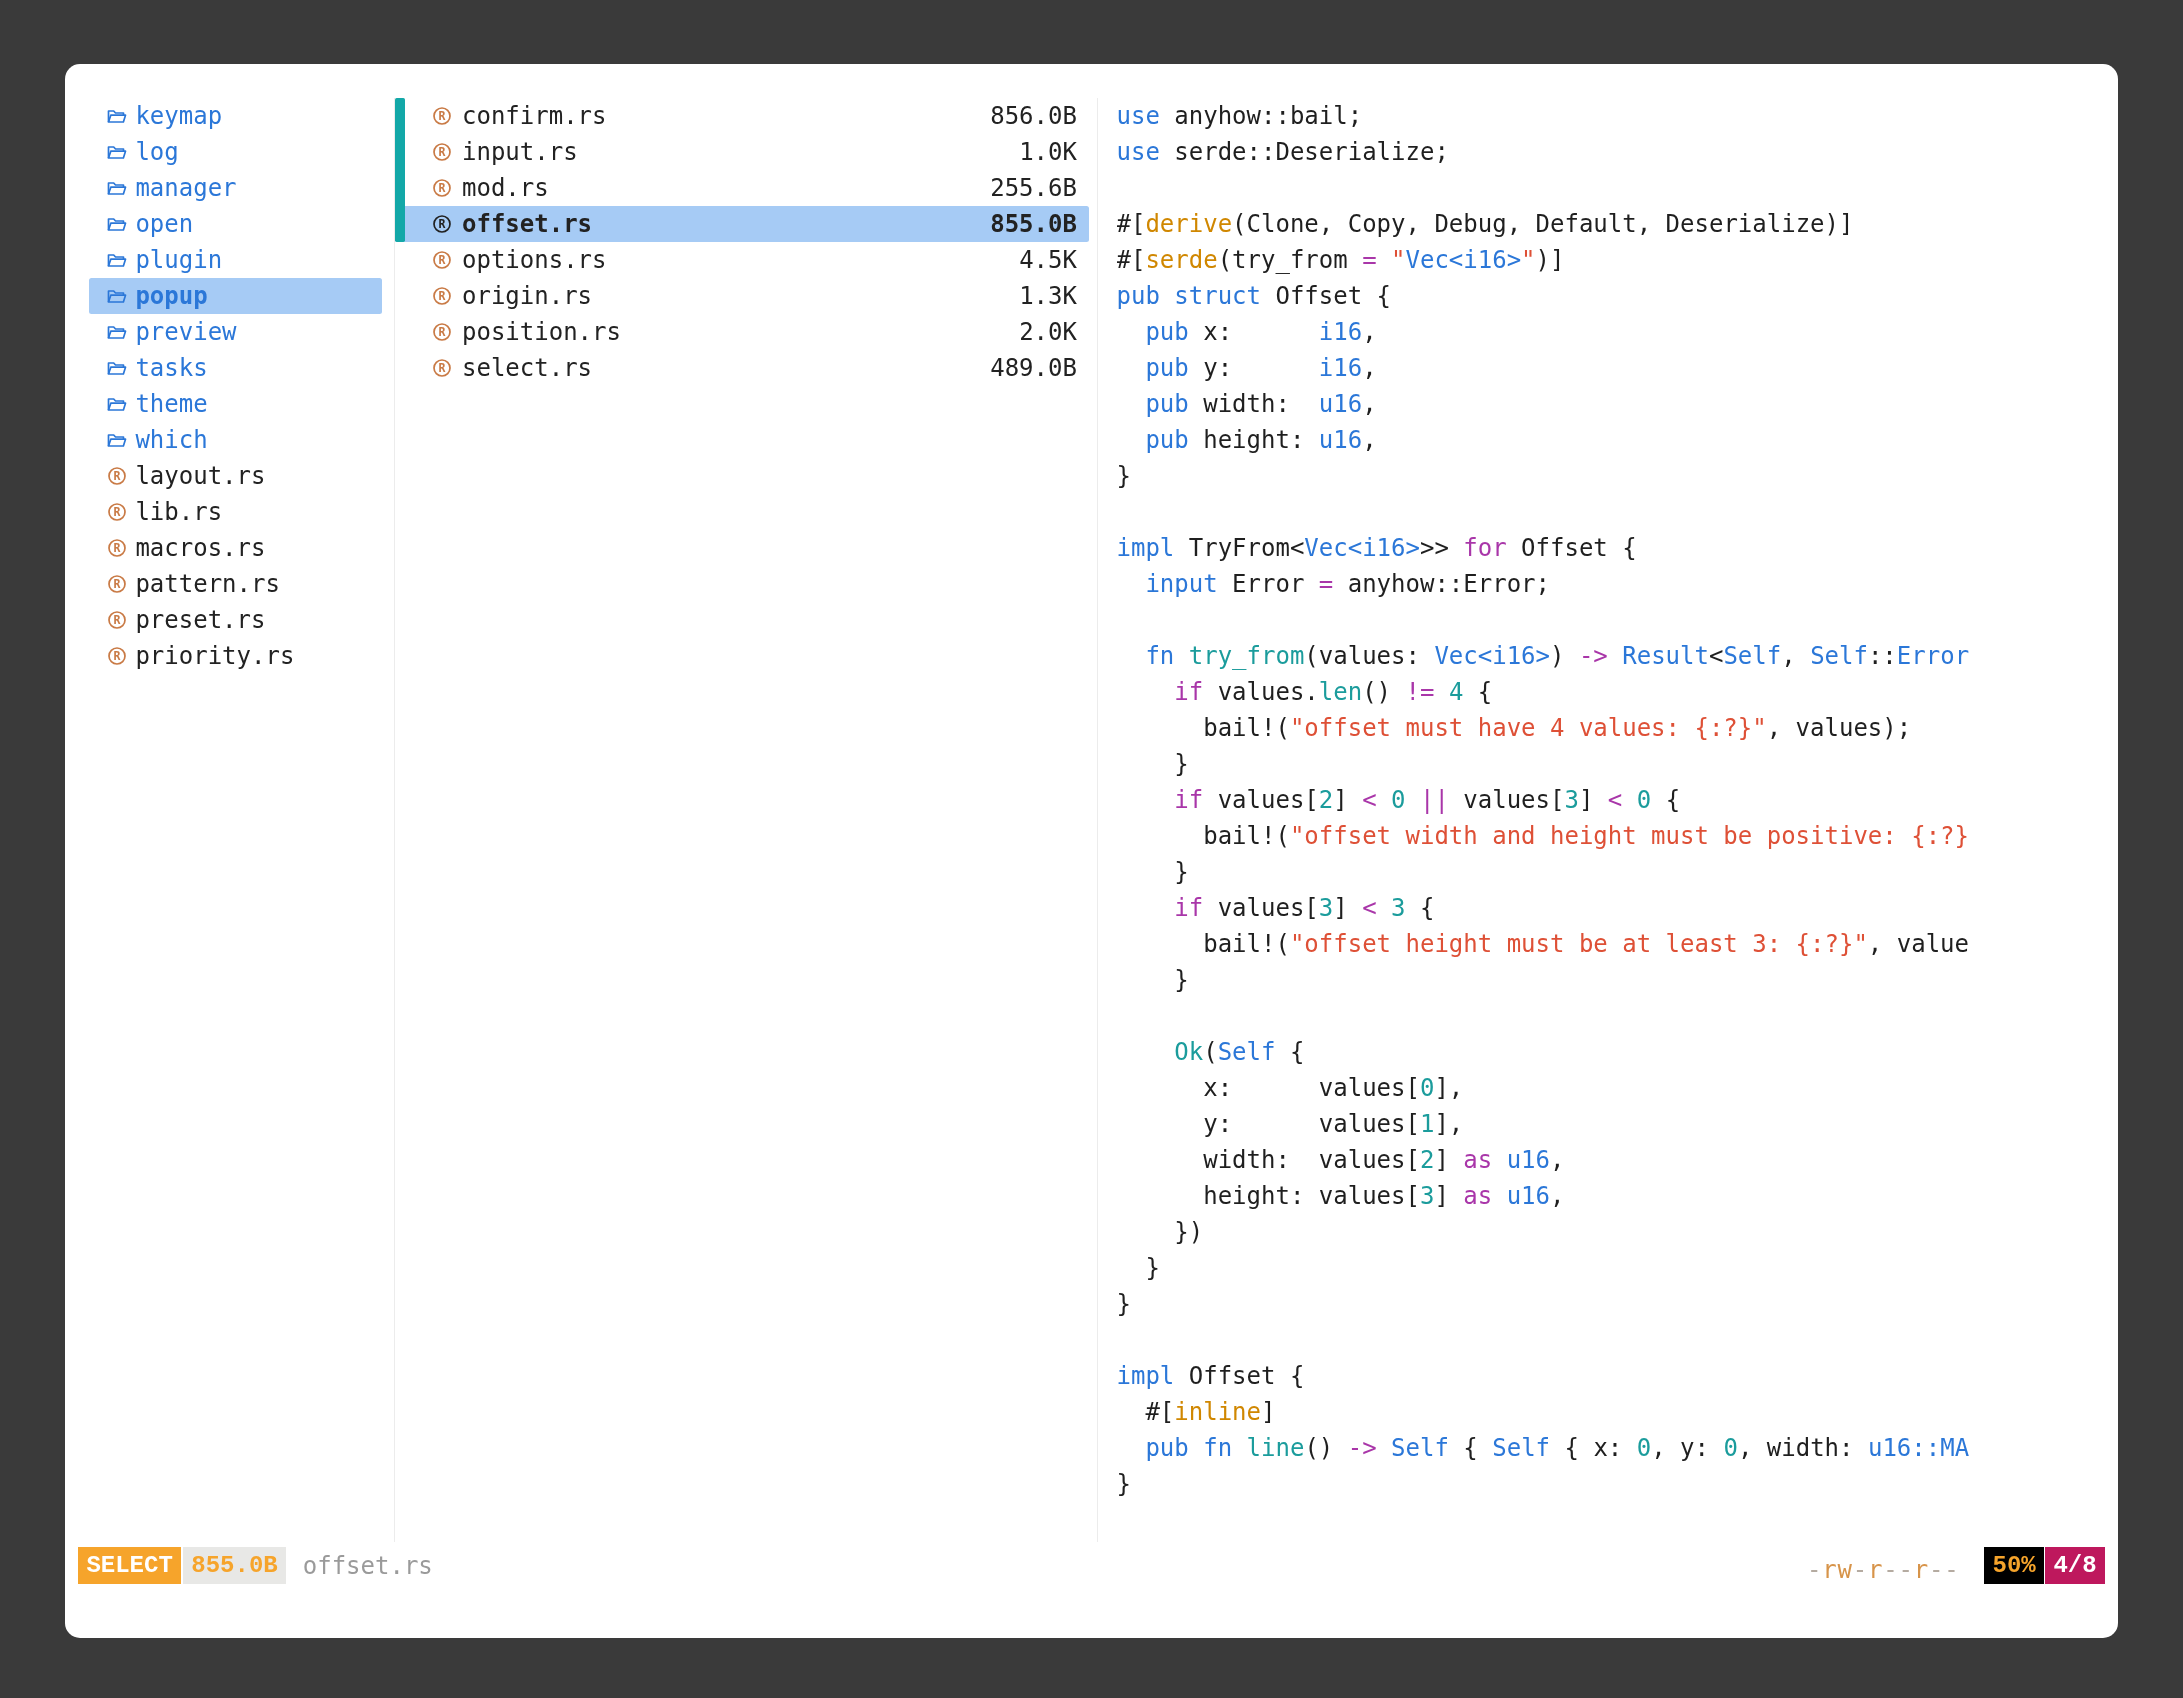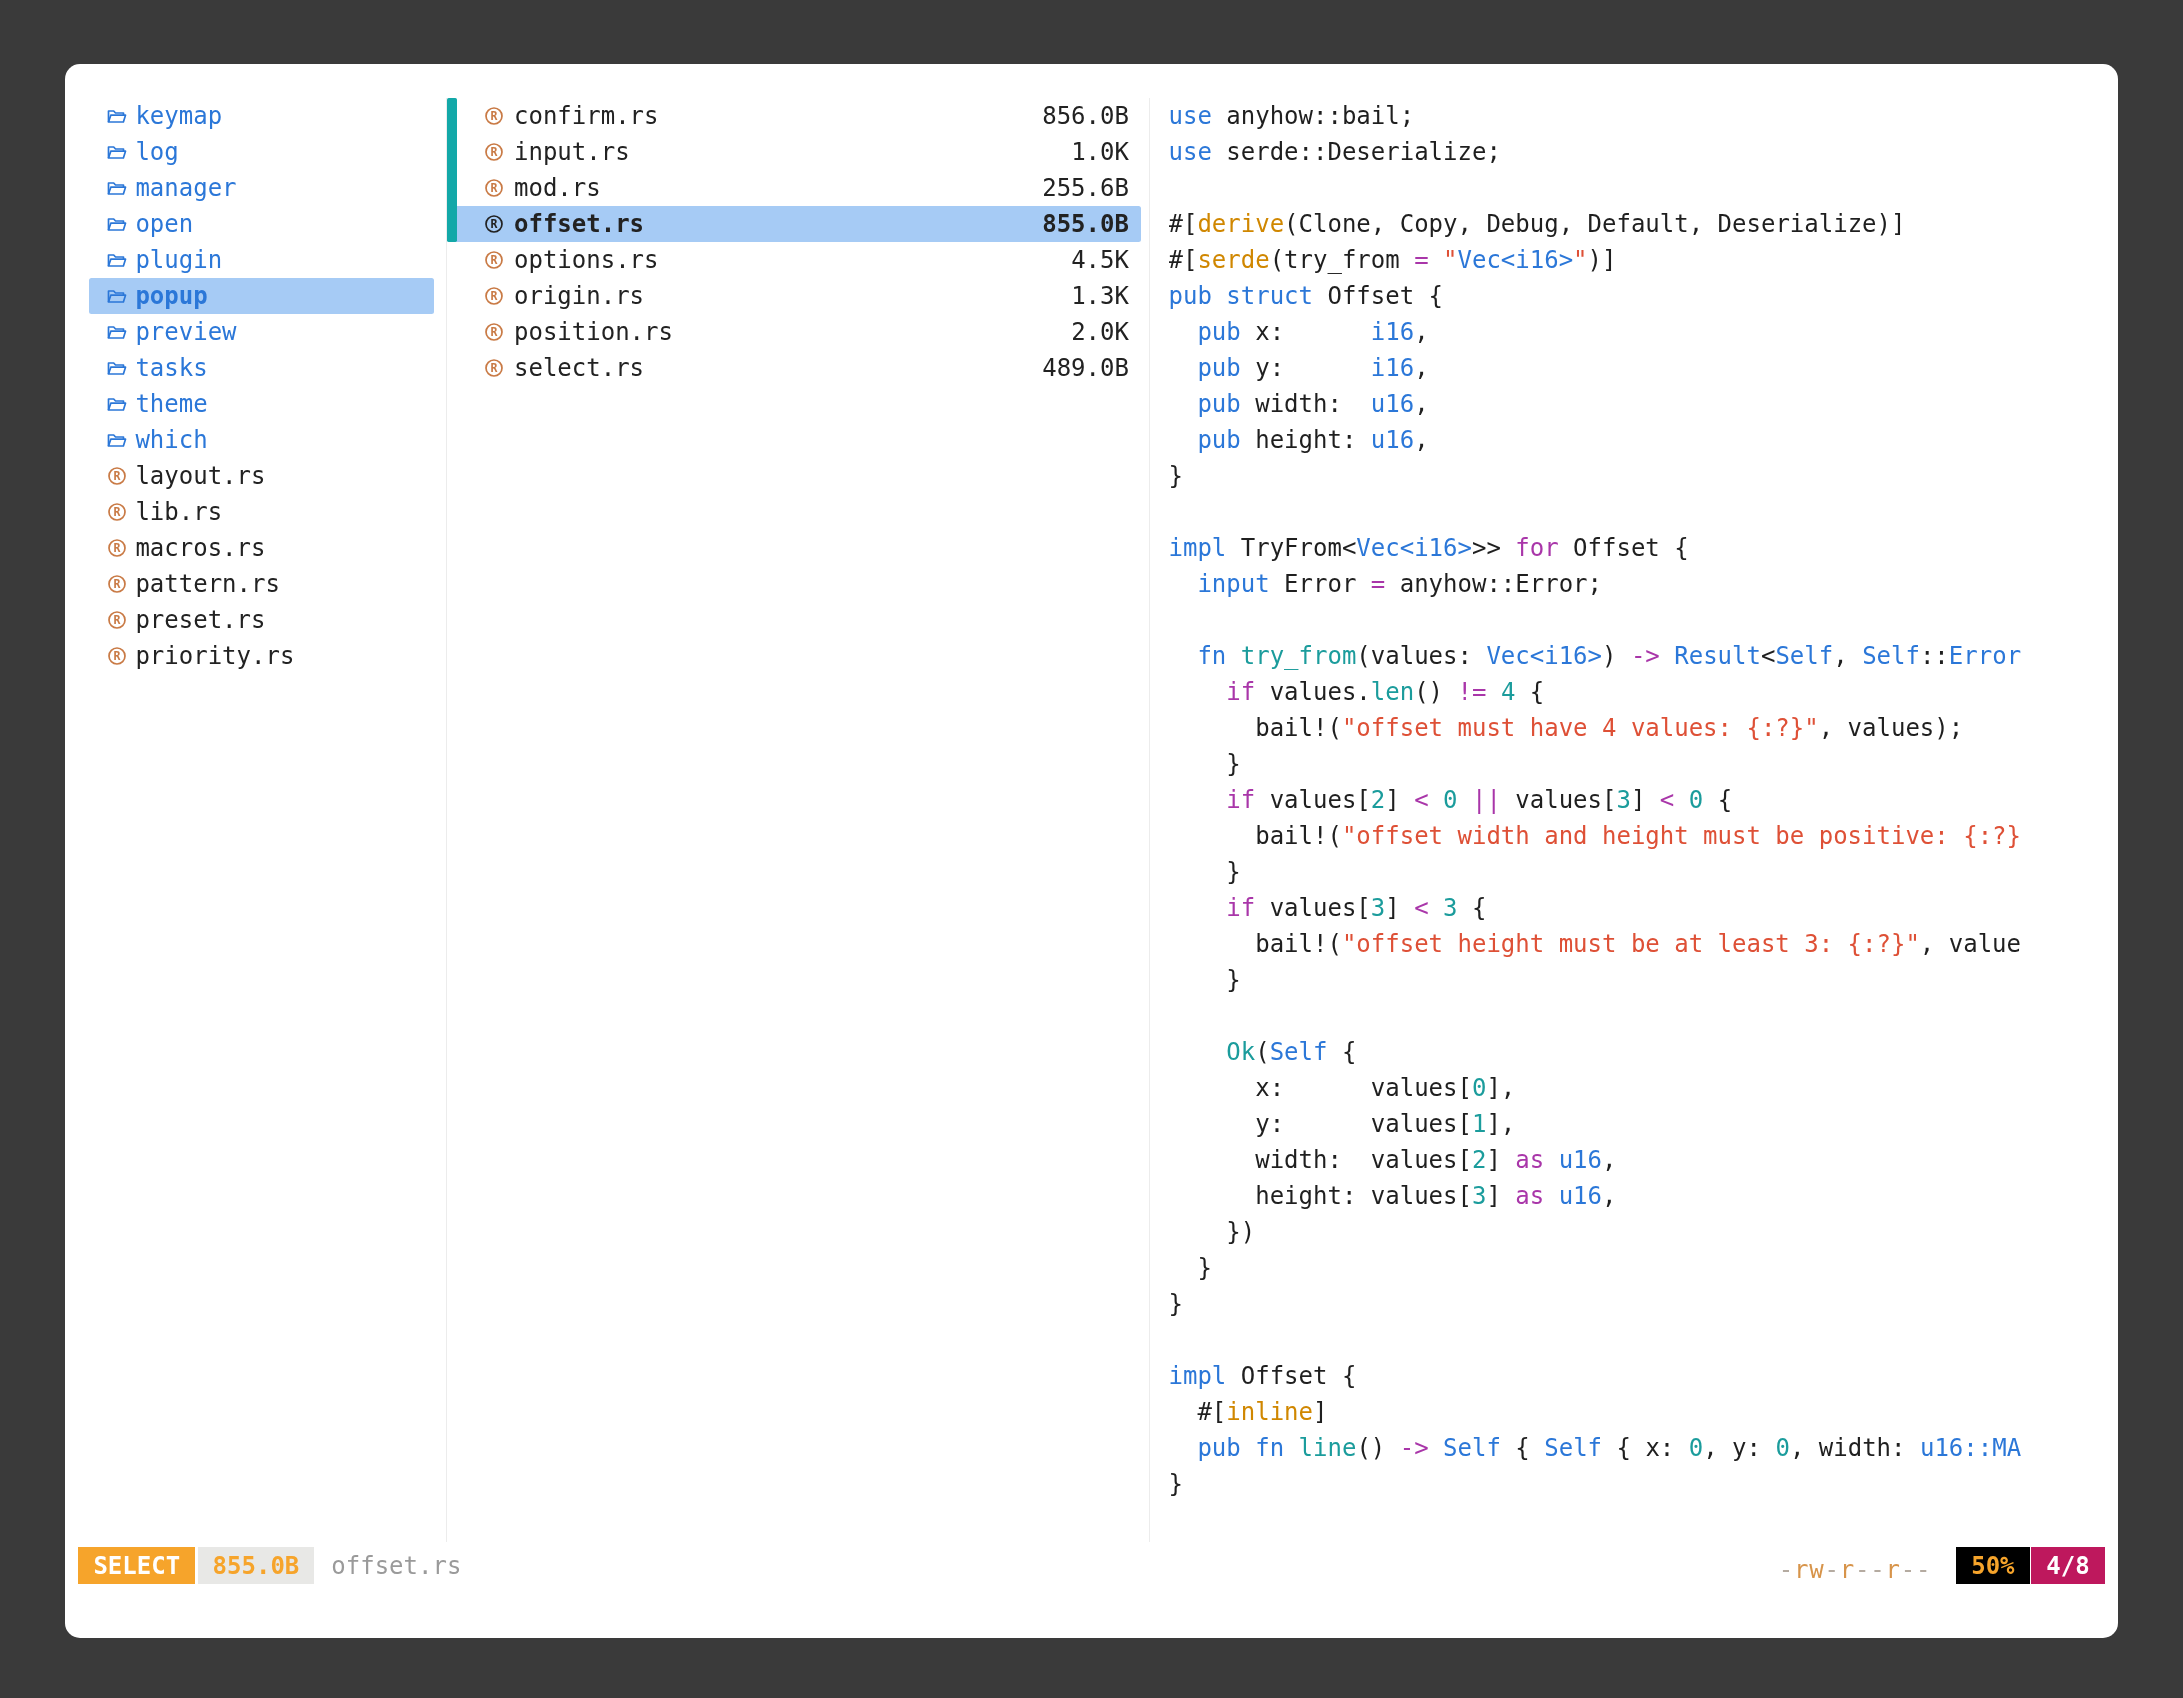--- a/index.html
+++ b/index.html
@@ -13,21 +13,21 @@
   }
   .window{
     position:absolute;left:65px;top:64px;right:65px;bottom:60px;
     background:#ffffff;border-radius:15px;
     display:flex;flex-direction:column;overflow:hidden;
   }
   .main{flex:1;display:flex;min-height:0;margin-top:34px;}
 
   
   .pane-left{
-    width:382px;box-sizing:border-box;flex:none;
+    width:330px;box-sizing:border-box;flex:none;
     border-right:1.7px solid #ececec;
     padding-left:23.5px;overflow:hidden;
   }
   .side-row{
     display:flex;align-items:center;height:36px;
     padding-left:18.5px;margin-right:11.7px;border-radius:2.5px;
     white-space:nowrap;cursor:default;
   }
   .side-row .icon{display:flex;align-items:center;margin-right:8.4px;flex:none;}
   .side-row.folder{color:#2b77d8;}
@@ -64,21 +64,21 @@
   .tok-r{color:#de5036;}
   .tok-o{color:#d08700;}
   .tok-t{color:#1b9c9c;}
 
   
   .statusbar{
     height:37px;flex:none;
     display:flex;align-items:center;
     margin:5px 13.4px 54px 13.4px;
   }
-  .badge{height:37px;display:flex;align-items:center;padding:0 15px;box-sizing:border-box;}
+  .badge{height:37px;display:flex;align-items:center;padding:0 8px;box-sizing:border-box;font-family:Liberation Mono, monospace;}
   .badge-mode{background:#f6a42b;color:#ffffff;font-weight:bold;}
   .badge-size{background:#e8e8e6;color:#f6a42b;font-weight:bold;margin-left:2.5px;}
   .sb-filename{color:#9a9a9a;margin-left:17px;}
   .sb-right{margin-left:auto;display:flex;align-items:flex-end;}
   .sb-perm{margin-right:25px;letter-spacing:0.8px;}
   .perm-d{color:#b5aba1;}
   .perm-l{color:#d7944a;}
   .badge-percent{background:#000000;color:#f6a42b;font-weight:bold;}
   .badge-pos{background:#be185d;color:#ffffff;font-weight:bold;margin-left:1.7px;}
 

